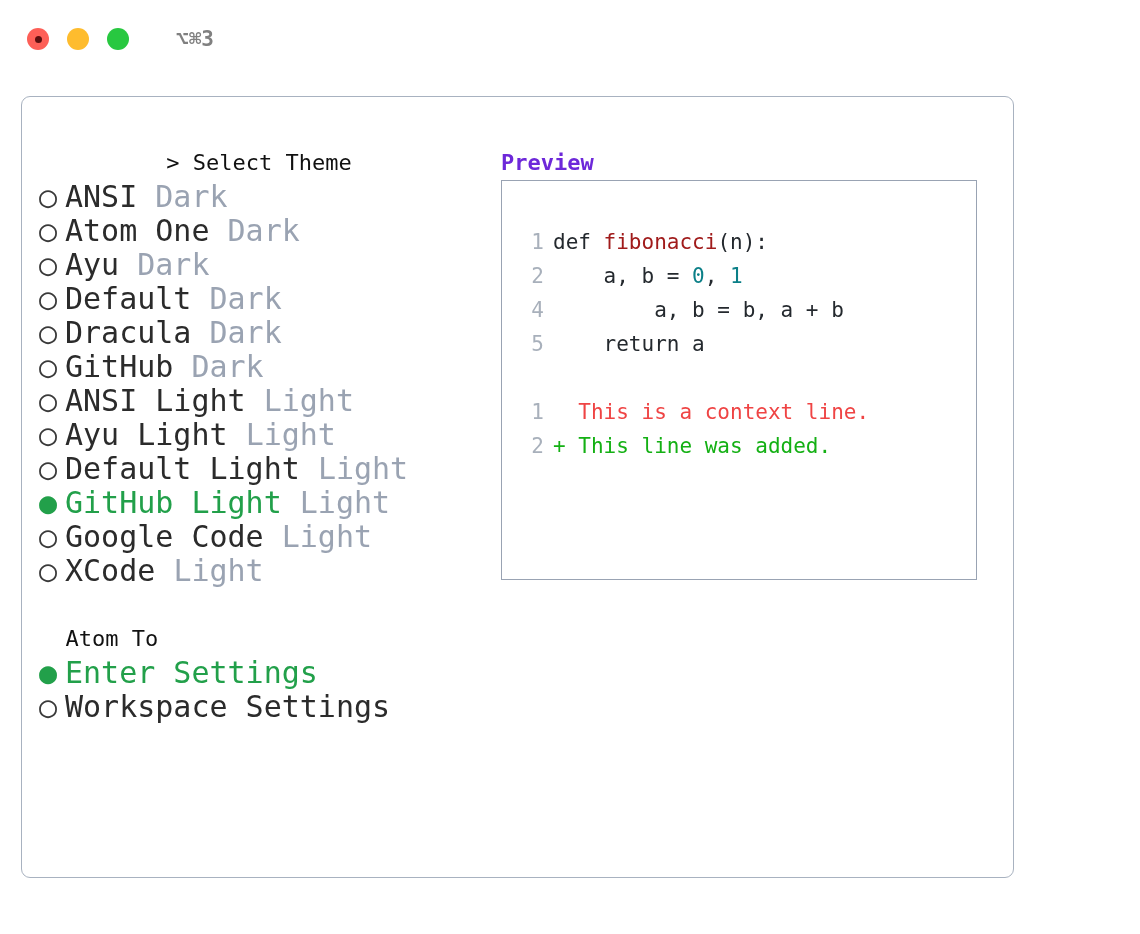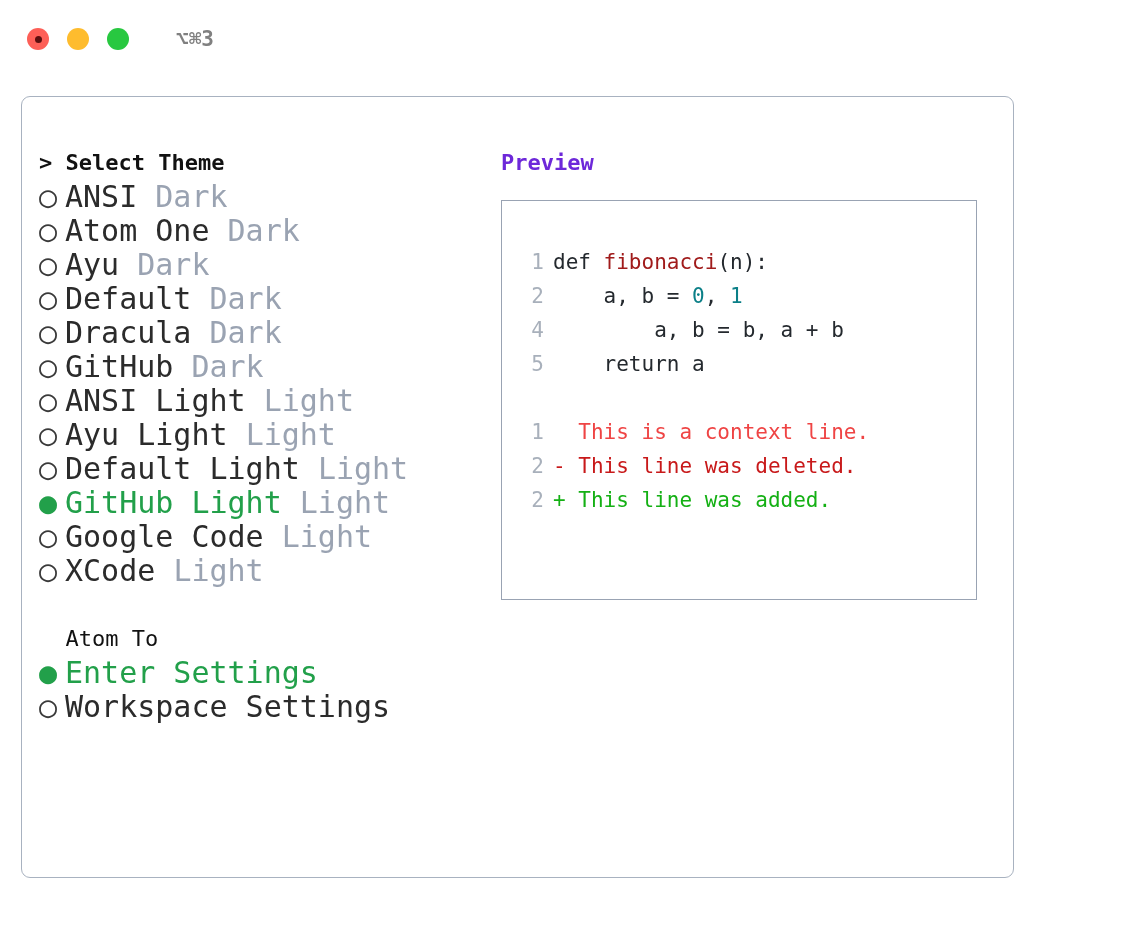--- a/index.html
+++ b/index.html
@@ -93,21 +93,22 @@
     width: 440px;
   }
 
   .section-title {
     font-size: 22px;
     line-height: 34px;
     color: #111111;
     white-space: pre;
   }
   .section-title.focused {
-    font-weight: bold;
+    font-weight: normal;
+    text-align: center;
   }
 
   .opt-row {
     font-size: 30px;
     line-height: 34px;
     color: #2b2b2b;
     white-space: pre;
   }
   .opt-bullet {
     display: inline-block;
@@ -137,21 +138,20 @@
     top: 49px;
     width: 490px;
   }
   .preview-title {
     font-size: 22px;
     line-height: 34px;
     font-weight: bold;
     color: #6d28d9;
   }
   .preview-box {
-    margin-top: 20px;
     width: 476px;
     height: 400px;
     border: 1.5px solid #99a3b3;
     box-sizing: border-box;
     background: #ffffff;
     padding: 44px 14px 0 16px;
   }
   .code-line {
     font-size: 21px;
     line-height: 34px;
@@ -243,21 +243,20 @@
 
 
           <div class="code-line"><span class="lnum">4</span><span class="tok-plain">        a, b = b, a + b</span></div>
 
           <div class="code-line"><span class="lnum">5</span><span class="tok-plain">    return a</span></div>
 
           <div class="diff-gap"></div>
 
           <div class="code-line"><span class="lnum">1</span><span class="diff-ctx">  </span><span class="diff-ctx">This is a context line.</span></div>
 
-          <div class="code-line"><span class="lnum">2</span><span class="diff-del">- </span><span class="diff-del">This line was deleted.</span></div>
 
           <div class="code-line"><span class="lnum">2</span><span class="diff-add">+ </span><span class="diff-add">This line was added.</span></div>
 
         </div>
       </div>
 
     </div>
   </div>
 </div>
 

